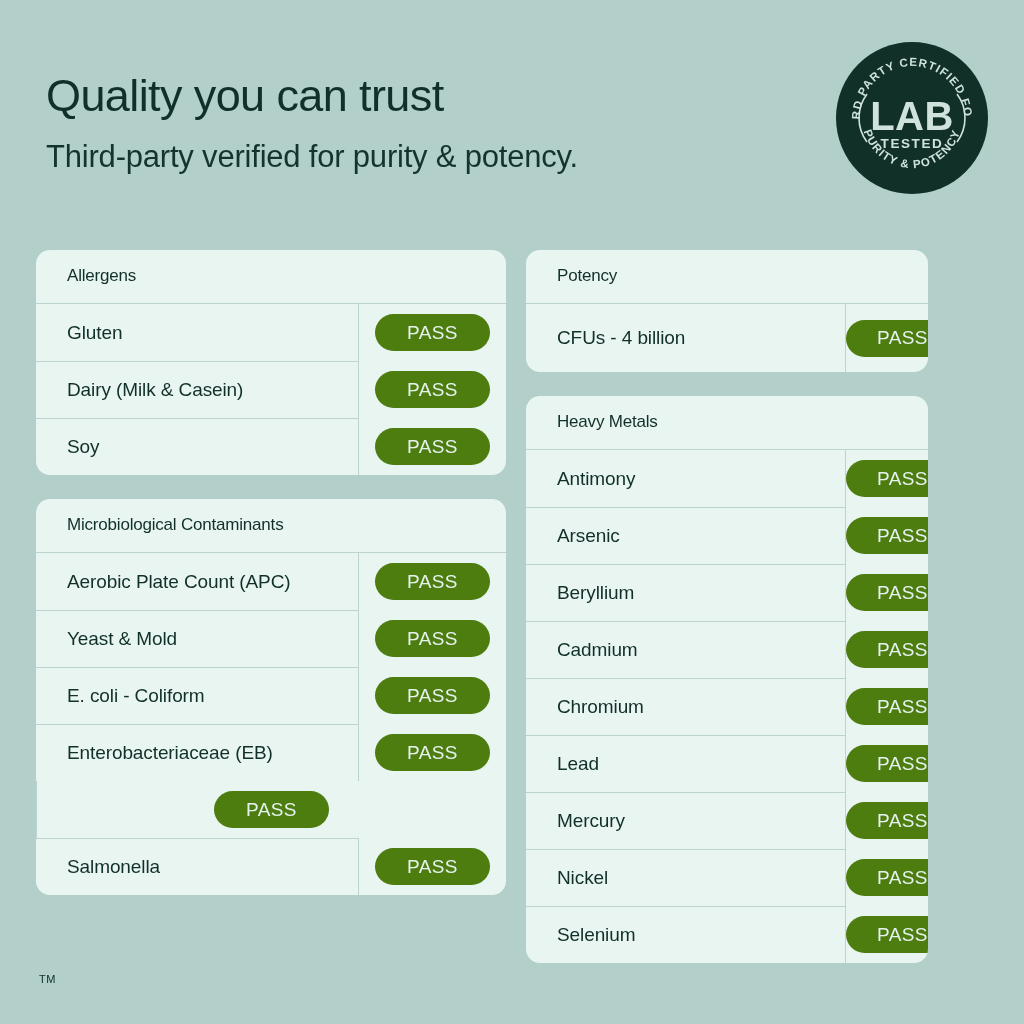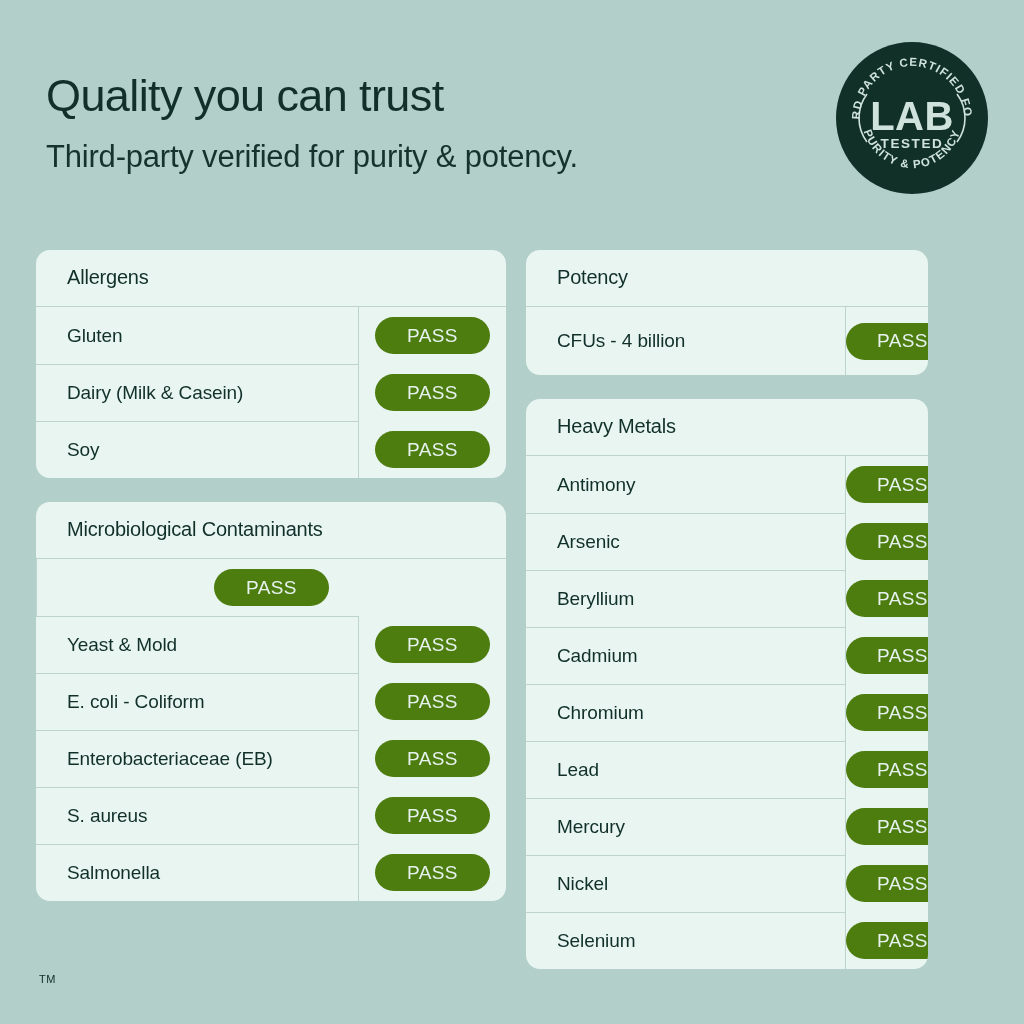--- a/index.html
+++ b/index.html
@@ -65,21 +65,21 @@
 
   .card {
     background: #e9f5f1;
     border-radius: 14px;
     overflow: hidden;
     margin-bottom: 24px;
   }
 
   .card-head {
     padding: 16px 0 17px 31px;
-    font-size: 20px;
+    font-size: 17px;
     font-weight: 400;
     letter-spacing: -0.2px;
     color: #11302a;
     border-bottom: 1.6px solid #bcd4cd;
   }
 
   .rows { position: relative; }
 
   .row {
     display: flex;
@@ -207,20 +207,21 @@
       </div>
 
     </div>
   </div>
 
   <div class="card">
     <div class="card-head">Microbiological Contaminants</div>
     <div class="rows">
 
       <div class="row">
+        <div class="row-label">Aerobic Plate Count (APC)</div>
         <div class="row-status">
           <span class="pill">PASS</span>
         </div>
       </div>
 
       <div class="row">
         <div class="row-label">Yeast &amp; Mold</div>
         <div class="row-status">
           <span class="pill">PASS</span>
         </div>
@@ -234,21 +235,20 @@
       </div>
 
       <div class="row">
         <div class="row-label">Enterobacteriaceae (EB)</div>
         <div class="row-status">
           <span class="pill">PASS</span>
         </div>
       </div>
 
       <div class="row">
-        <div class="row-label">S. aureus</div>
         <div class="row-status">
           <span class="pill">PASS</span>
         </div>
       </div>
 
       <div class="row">
         <div class="row-label">Salmonella</div>
         <div class="row-status">
           <span class="pill">PASS</span>
         </div>

